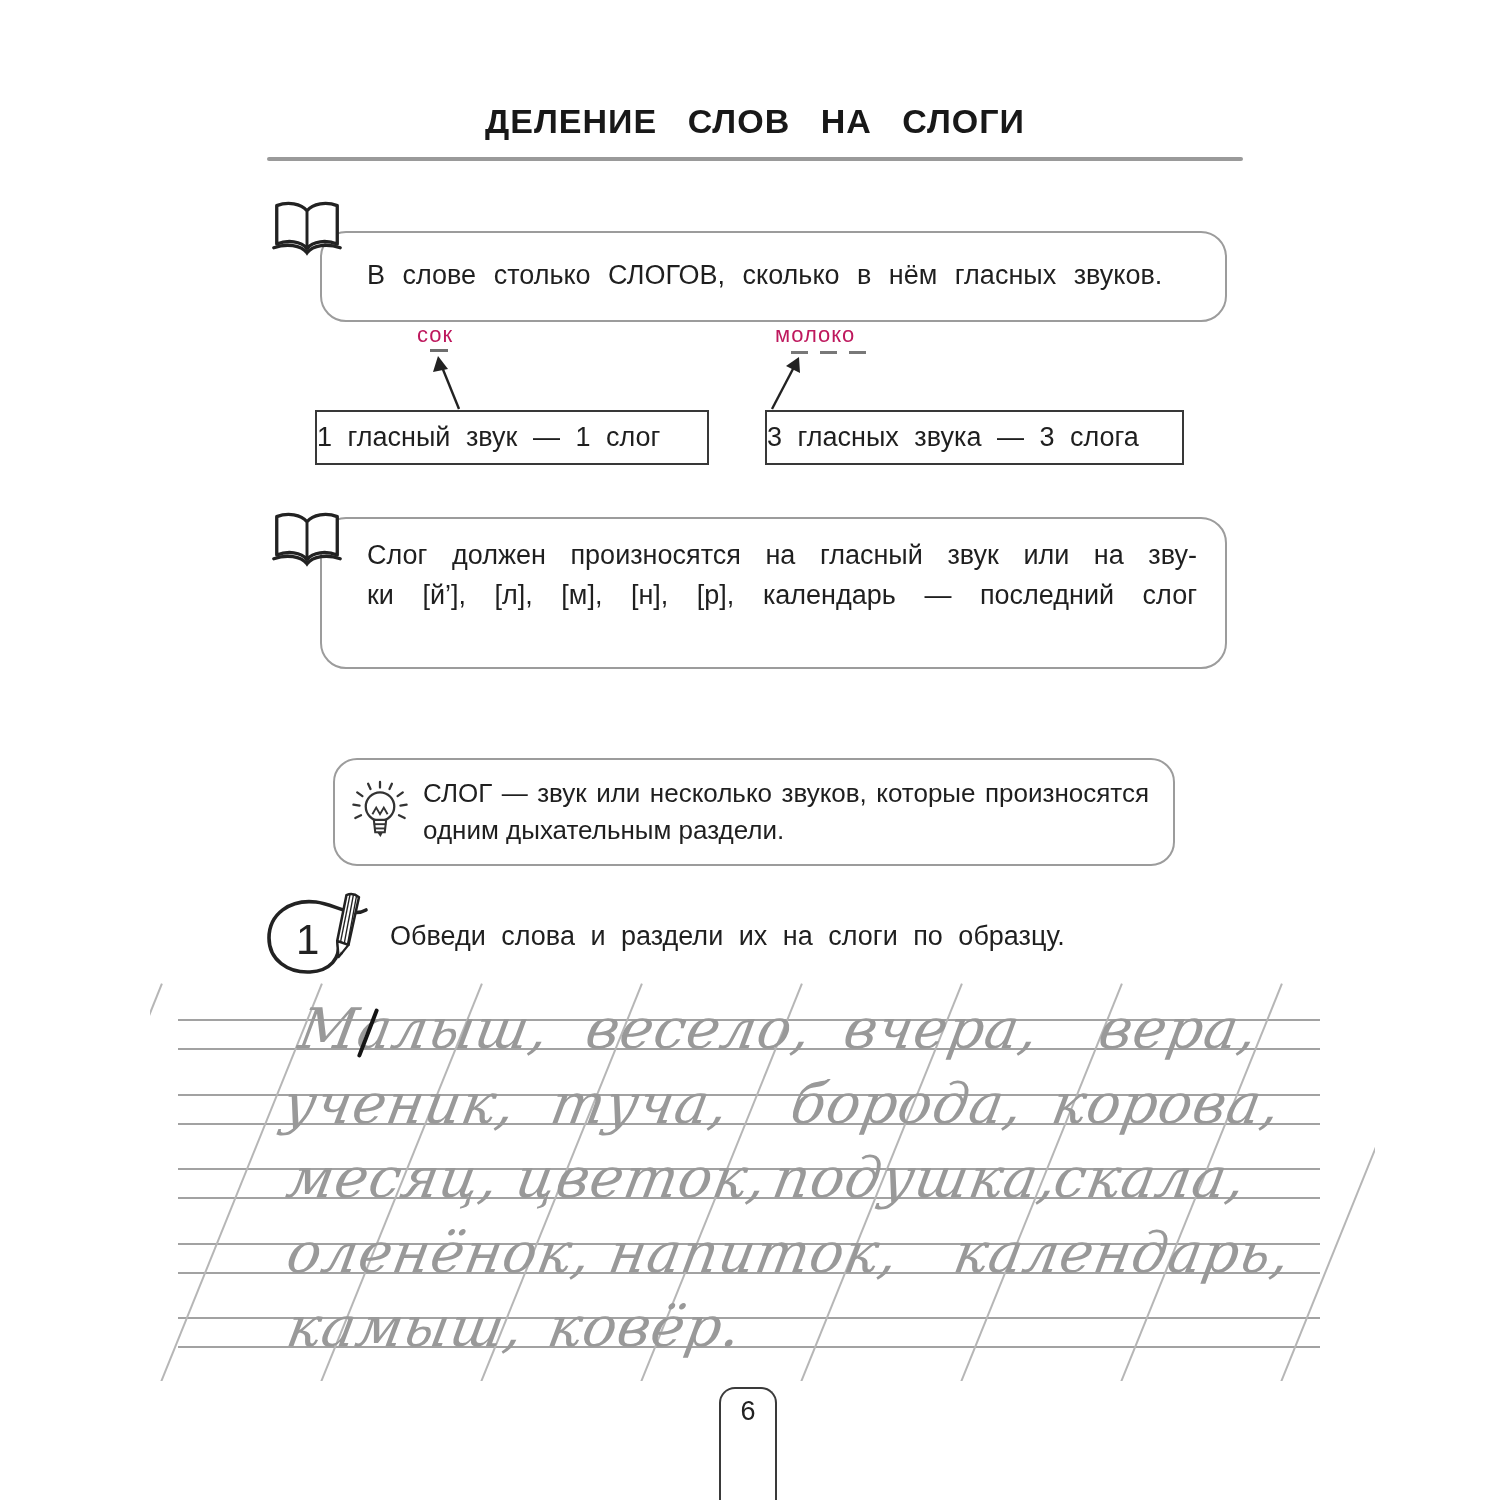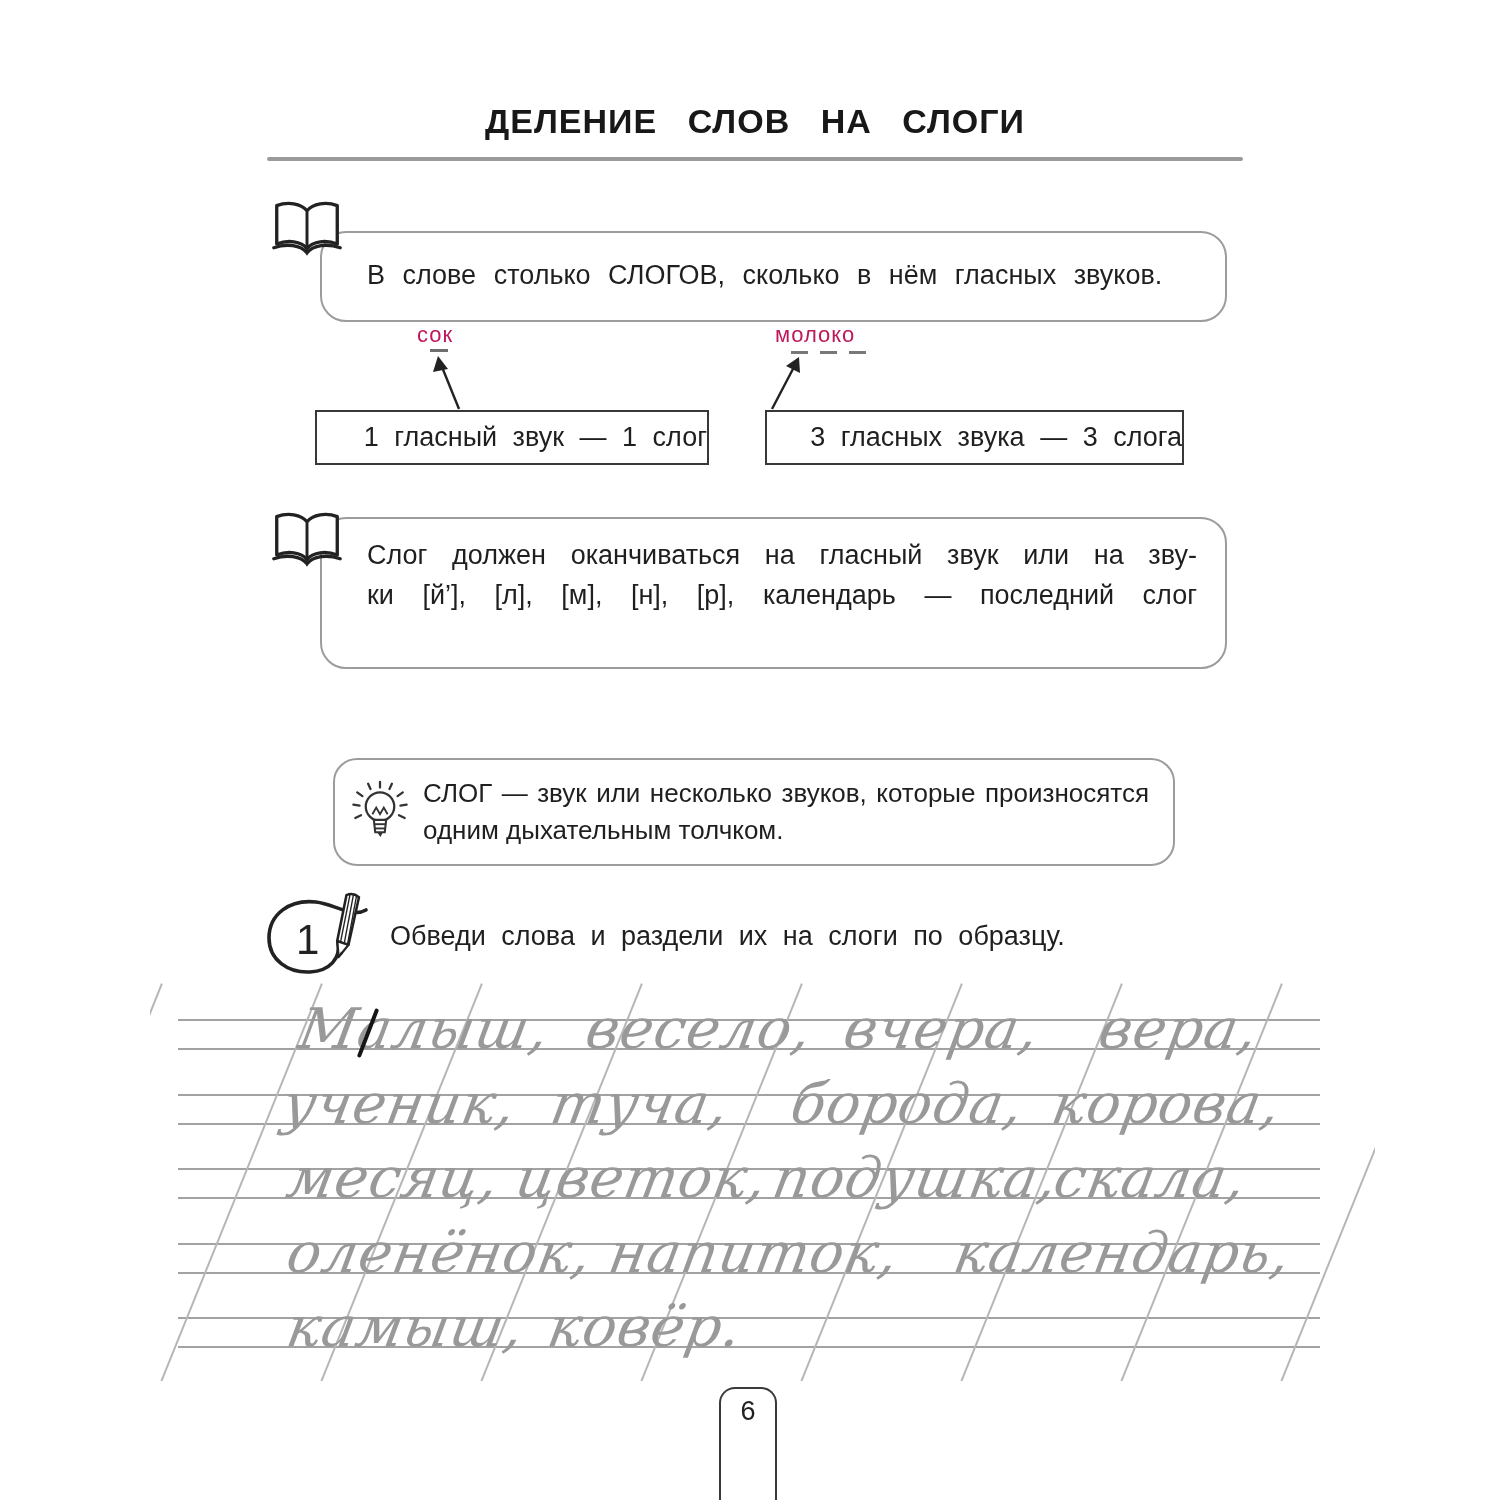--- a/index.html
+++ b/index.html
@@ -17,21 +17,21 @@
   .rule2{left:320px;top:517px;width:903px;height:148px;}
   .rule2 .txt{position:absolute;left:45px;right:28px;top:16px;font-size:27px;line-height:40px;}
   .jline{text-align:justify;text-align-last:justify;}
 
   .bookicon{width:78px;height:62px;}
 
   .dword{font-size:22px;letter-spacing:1px;color:#be185d;}
   .solid-underline{height:3px;background:#6e6e6e;}
   .dash{height:3px;background:#787878;}
 
-  .numbox{border:2.5px solid #383838;background:#fff;text-align:right;font-size:27px;
+  .numbox{border:2.5px solid #383838;background:#fff;text-align:left;font-size:27px;
           line-height:50px;word-spacing:8px;}
 
   .example{left:0;top:688px;width:1500px;text-align:center;font-size:28px;letter-spacing:1px;
            word-spacing:4px;white-space:pre-wrap;color:#2a2a2a;}
   .sep{display:inline-block;width:2px;height:40px;background:#999;vertical-align:-10px;margin:0 8px;}
 
   .tipbox{left:333px;top:758px;width:838px;height:104px;border:2px solid #9c9c9c;border-radius:24px;background:#fff;}
   .tipbox .txt{position:absolute;left:88px;right:24px;top:15px;font-size:26px;line-height:37px;}
 
   .instruction{left:390px;top:921px;width:760px;font-size:27px;word-spacing:8px;}
@@ -77,21 +77,21 @@
     <polygon points="438,356 448,369 433,372" fill="#222"></polygon>
     <line x1="772" y1="409" x2="794" y2="367" stroke="#222" stroke-width="2.4"></line>
     <polygon points="799,357 800,373 786,366" fill="#222"></polygon>
   </svg>
 
   <div class="abs numbox" style="left:315px;top:410px;width:390px;height:51px;">1 гласный звук — 1 слог</div>
   <div class="abs numbox" style="left:765px;top:410px;width:415px;height:51px;">3 гласных звука — 3 слога</div>
 
   <div class="abs rulebox rule2">
     <div class="txt">
-      <div class="jline">Слог должен оканчиваться на гласный звук или на зву-</div>
+      <div class="jline">Слог должен произносятся на гласный звук или на зву-</div>
       <div class="jline">ки [й’], [л], [м], [н], [р], календарь — последний слог</div>
     </div>
   </div>
   <svg class="abs bookicon" style="left:268px;top:510px;" viewBox="0 0 100 84">
     <path d="M50 16 C42 6 24 3 9 9 L9 61 C24 55 42 57 50 67 C58 57 76 55 91 61 L91 9 C76 3 58 6 50 16 Z" fill="#fff" stroke="#222" stroke-width="4.5" stroke-linejoin="round"></path>
     <line x1="50" y1="17" x2="50" y2="67" stroke="#222" stroke-width="4"></line>
     <path d="M5 66 C22 60 42 62 50 73 C58 62 78 60 95 66" fill="none" stroke="#222" stroke-width="4.5" stroke-linecap="round"></path>
   </svg>
 
 
@@ -110,21 +110,21 @@
         <line x1="16.5" y1="17" x2="11" y2="13"></line>
         <line x1="53.5" y1="17" x2="59" y2="13"></line>
         <line x1="13.5" y1="27" x2="7" y2="26"></line>
         <line x1="56.5" y1="27" x2="63" y2="26"></line>
         <line x1="15" y1="37" x2="9" y2="40"></line>
         <line x1="55" y1="37" x2="61" y2="40"></line>
       </g>
     </svg>
     <div class="txt">
       <div class="jline">СЛОГ — звук или несколько звуков, которые произносятся</div>
-      <div>одним дыхательным толчком.</div>
+      <div>одним дыхательным раздели.</div>
     </div>
   </div>
 
   <svg class="abs" style="left:262px;top:896px;width:112px;height:80px;" viewBox="0 0 112 80">
     <path d="M104 14 C90 22 72 8 54 6 C28 3 7 18 7 42 C7 64 26 77 48 76 C68 75 79 62 76 46" fill="none" stroke="#222" stroke-width="3.6" stroke-linecap="round"></path>
     <text x="34" y="58" font-family="Liberation Sans, sans-serif" font-size="42" fill="#222">1</text>
   </svg>
   <svg class="abs" style="left:326px;top:890px;width:44px;height:78px;" viewBox="0 0 30 80">
     <g transform="rotate(9 15 40)">
       <path d="M8 6 Q14 2 21 6 L18 56 L6 54 Z" fill="#fff" stroke="#222" stroke-width="2.6" stroke-linejoin="round"></path>

